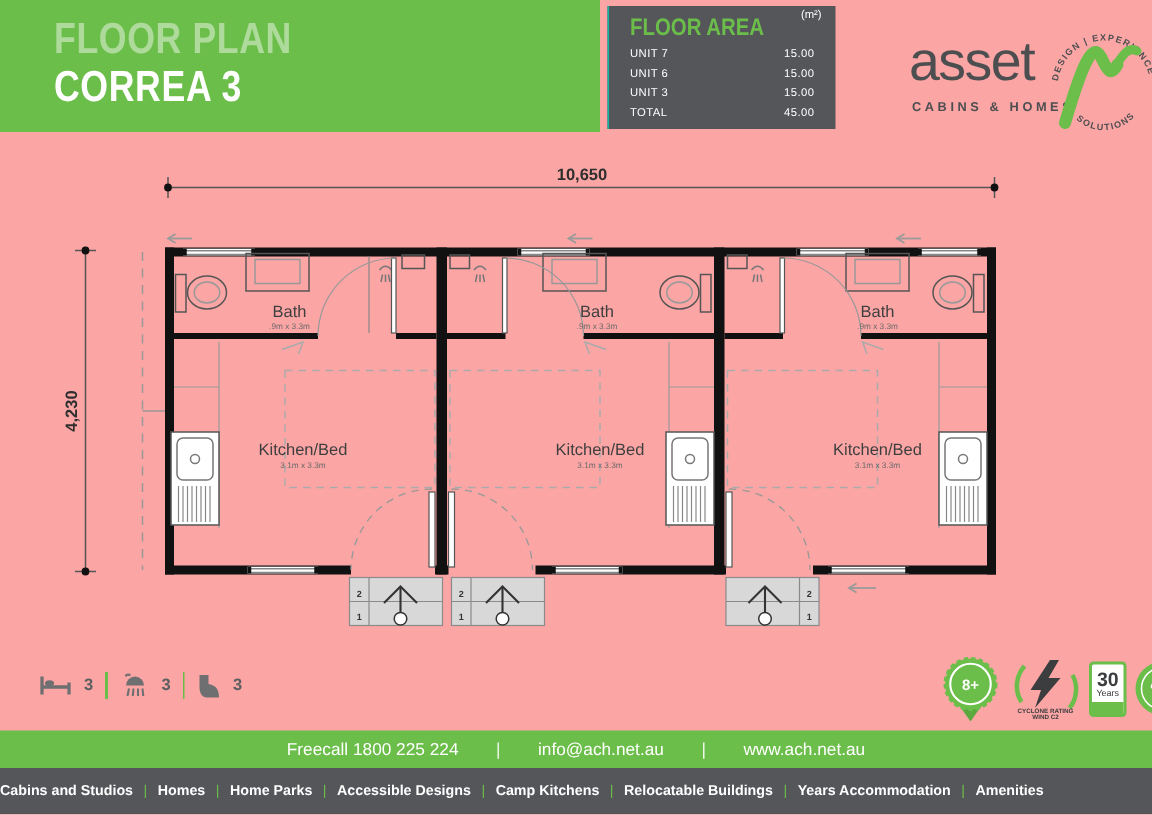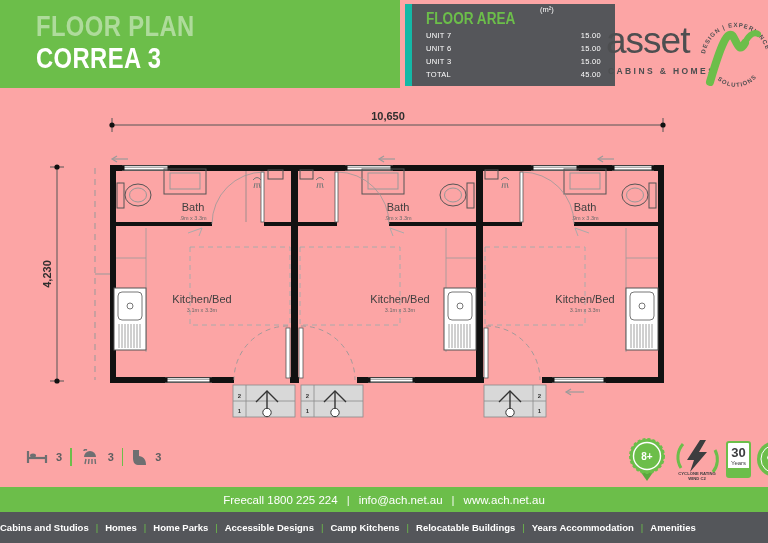--- a/index.html
+++ b/index.html
@@ -6,21 +6,21 @@
   body{font-family:"Liberation Sans",sans-serif;background:#fff;}
   #page{position:relative;width:768px;height:543px;background:#fca5a5;overflow:hidden;padding-left:30px;}
   .abs{position:absolute;}
   
   #banner{left:0;top:0;width:400px;height:88px;background:#6cbe4a;}
   .banner-t{position:absolute;left:36px;font-weight:bold;font-size:29px;letter-spacing:.5px;
             transform:scaleX(.82);transform-origin:0 50%;white-space:nowrap;}
   #banner-t1{top:10px;color:rgba(255,255,255,.45);}
   #banner-t2{top:42px;color:#ffffff;}
   
-  #fa-panel{left:405px;top:4px;width:210px;height:82px;background:#55565a;border-left:7px solid #14b8a6;box-sizing:border-box;}
+  #fa-panel{left:405px;top:4px;width:152px;height:82px;background:#55565a;border-left:1px solid #14b8a6;box-sizing:border-box;}
   #fa-title{position:absolute;left:14px;top:6px;color:#6cbe4a;font-weight:bold;font-size:16px;
             transform:scaleX(.85);transform-origin:0 0;white-space:nowrap;}
   #fa-unit{position:absolute;left:128px;top:1px;color:#fff;font-size:7.5px;}
   .fa-row{position:absolute;left:14px;right:14px;height:12px;color:#fff;font-size:7.5px;display:flex;justify-content:space-between;letter-spacing:.3px;}
   .fa-row.total{font-weight:normal;}
   
   #logo{left:598px;top:6px;width:170px;height:88px;text-decoration:underline;}
   #logo-name{position:absolute;left:8px;top:14px;font-size:37px;color:#4d4e50;letter-spacing:-1px;}
   #logo-tag{position:absolute;left:10px;top:60px;font-size:8.5px;font-weight:bold;color:#4d4e50;letter-spacing:2.4px;white-space:nowrap;}
   #logo-mark{position:absolute;left:100px;top:0px;}
@@ -31,21 +31,21 @@
   
   #badges{right:4px;top:437px;display:flex;align-items:center;gap:5px;}
   #badge-30{width:25px;height:37px;border:2px solid #6cbe4a;border-radius:3px;box-sizing:border-box;
             display:flex;flex-direction:column;align-items:center;background:#fff;}
   #badge-30 .n{font-size:13px;font-weight:bold;color:#3c3d3f;line-height:15px;margin-top:2px;}
   #badge-30 .w{font-size:6px;color:#3c3d3f;line-height:7px;}
   #badge-30 .band{margin-top:1px;width:100%;height:8px;background:#6cbe4a;}
   .cy-t{font-size:4.2px;font-weight:bold;fill:#3c3d3f;text-anchor:middle;}
   
   #contact-bar{left:0;top:487px;width:768px;height:25px;background:#6cbe4a;color:#fff;
-               display:flex;align-items:center;justify-content:center;gap:9px;font-size:11.5px;}
+               display:flex;align-items:center;justify-content:center;gap:25px;font-size:11.5px;}
   #contact-bar .sep{opacity:.9;}
   #nav-bar{left:0;top:512px;width:768px;height:31px;background:#54565a;color:#fff;
            display:flex;align-items:center;gap:7px;font-size:9.5px;font-weight:bold;}
   #nav-bar .sep{color:#6cbe4a;font-weight:normal;}
   
   .room-label{font-size:11px;fill:#3f3f3f;text-anchor:middle;}
   .room-dims{font-size:5.5px;fill:#6a6a6a;text-anchor:middle;}
   .dim-label{font-size:11px;font-weight:bold;fill:#2e2e2e;text-anchor:middle;}
   .step-num{font-size:6px;font-weight:bold;fill:#333;text-anchor:middle;}
   .ring-text{font-size:6px;font-weight:bold;fill:#4d4e50;letter-spacing:1px;}

